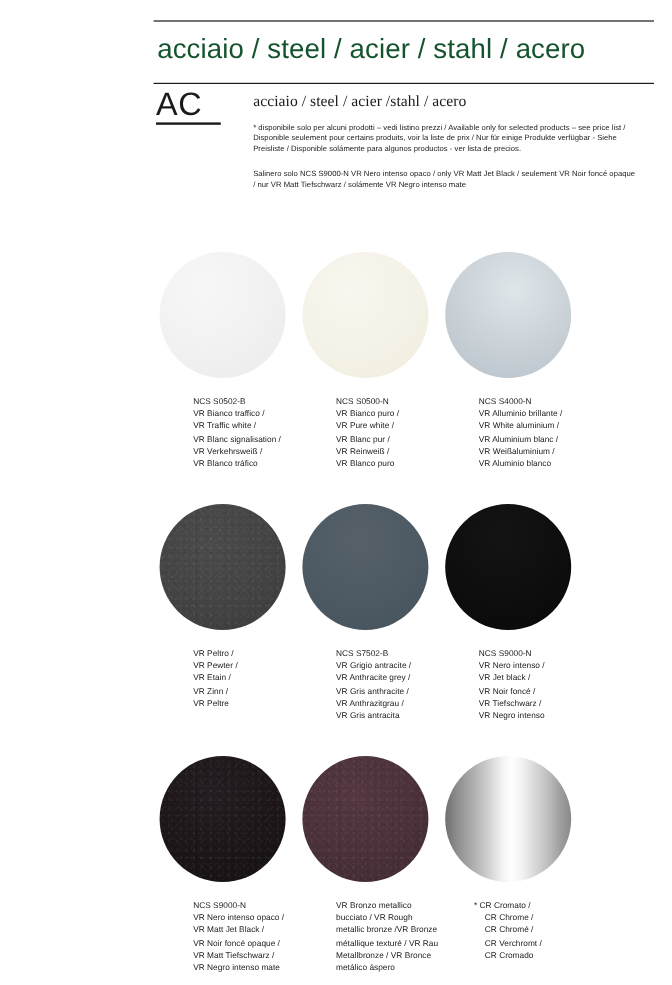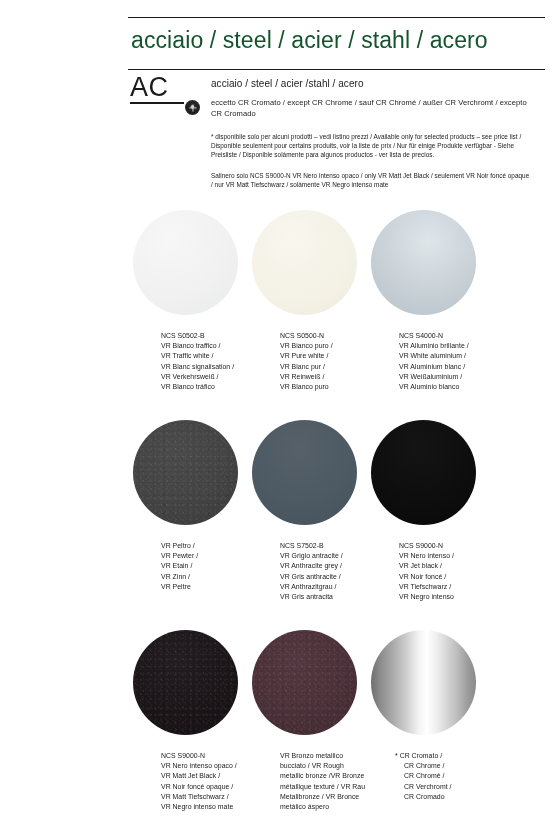--- a/index.html
+++ b/index.html
@@ -73,24 +73,25 @@
   }
 
   .info-col {
     position: absolute;
     left: 211px;
     top: 78px;
     width: 320px;
   }
 
   .info-line-1 {
-    font-size: 10px;
+    font-size: 13px;
     line-height: 11px;
     color: #1a1a1a;
     letter-spacing: 0.05px;
+    font-family: Liberation Serif, serif;
   }
 
   .except-row {
     position: relative;
     margin-top: 9px;
     padding-left: 0;
   }
   .except-text {
     font-size: 7.6px;
     line-height: 10.5px;
@@ -210,24 +211,20 @@
   <div class="mid-rule"></div>
 
   <div class="code-block">
     <div class="code-mark">AC</div>
     <div class="code-underline"></div>
   </div>
 
   <div class="info-col">
     <div class="info-line-1">acciaio / steel / acier /stahl / acero</div>
 
-    <div class="except-row">
-      <span class="chrome-dot"></span>
-      <div class="except-text">eccetto CR Cromato / except CR Chrome / sauf CR Chromé / außer CR Verchromt / excepto CR Cromado</div>
-    </div>
 
     <div class="note-block">* disponibile solo per alcuni prodotti – vedi listino prezzi / Available only for selected products – see price list / Disponible seulement pour certains produits, voir la liste de prix / Nur für einige Produkte verfügbar - Siehe Preisliste / Disponible solámente para algunos productos - ver lista de precios.</div>
     <div class="note-block second">Salinero solo NCS S9000-N VR Nero intenso opaco / only VR Matt Jet Black / seulement VR Noir foncé opaque / nur VR Matt Tiefschwarz / solámente VR Negro intenso mate</div>
   </div>
 
   <div class="grid">
 
     <div class="row">
       <div class="cell c0">
         <div class="swatch" id="sw0" title="ncs-s0502-b" style="background: radial-gradient(circle at 35% 28%, rgb(247, 247, 247) 0%, rgb(241, 241, 241) 55%, rgb(233, 234, 234) 100%);"></div>

